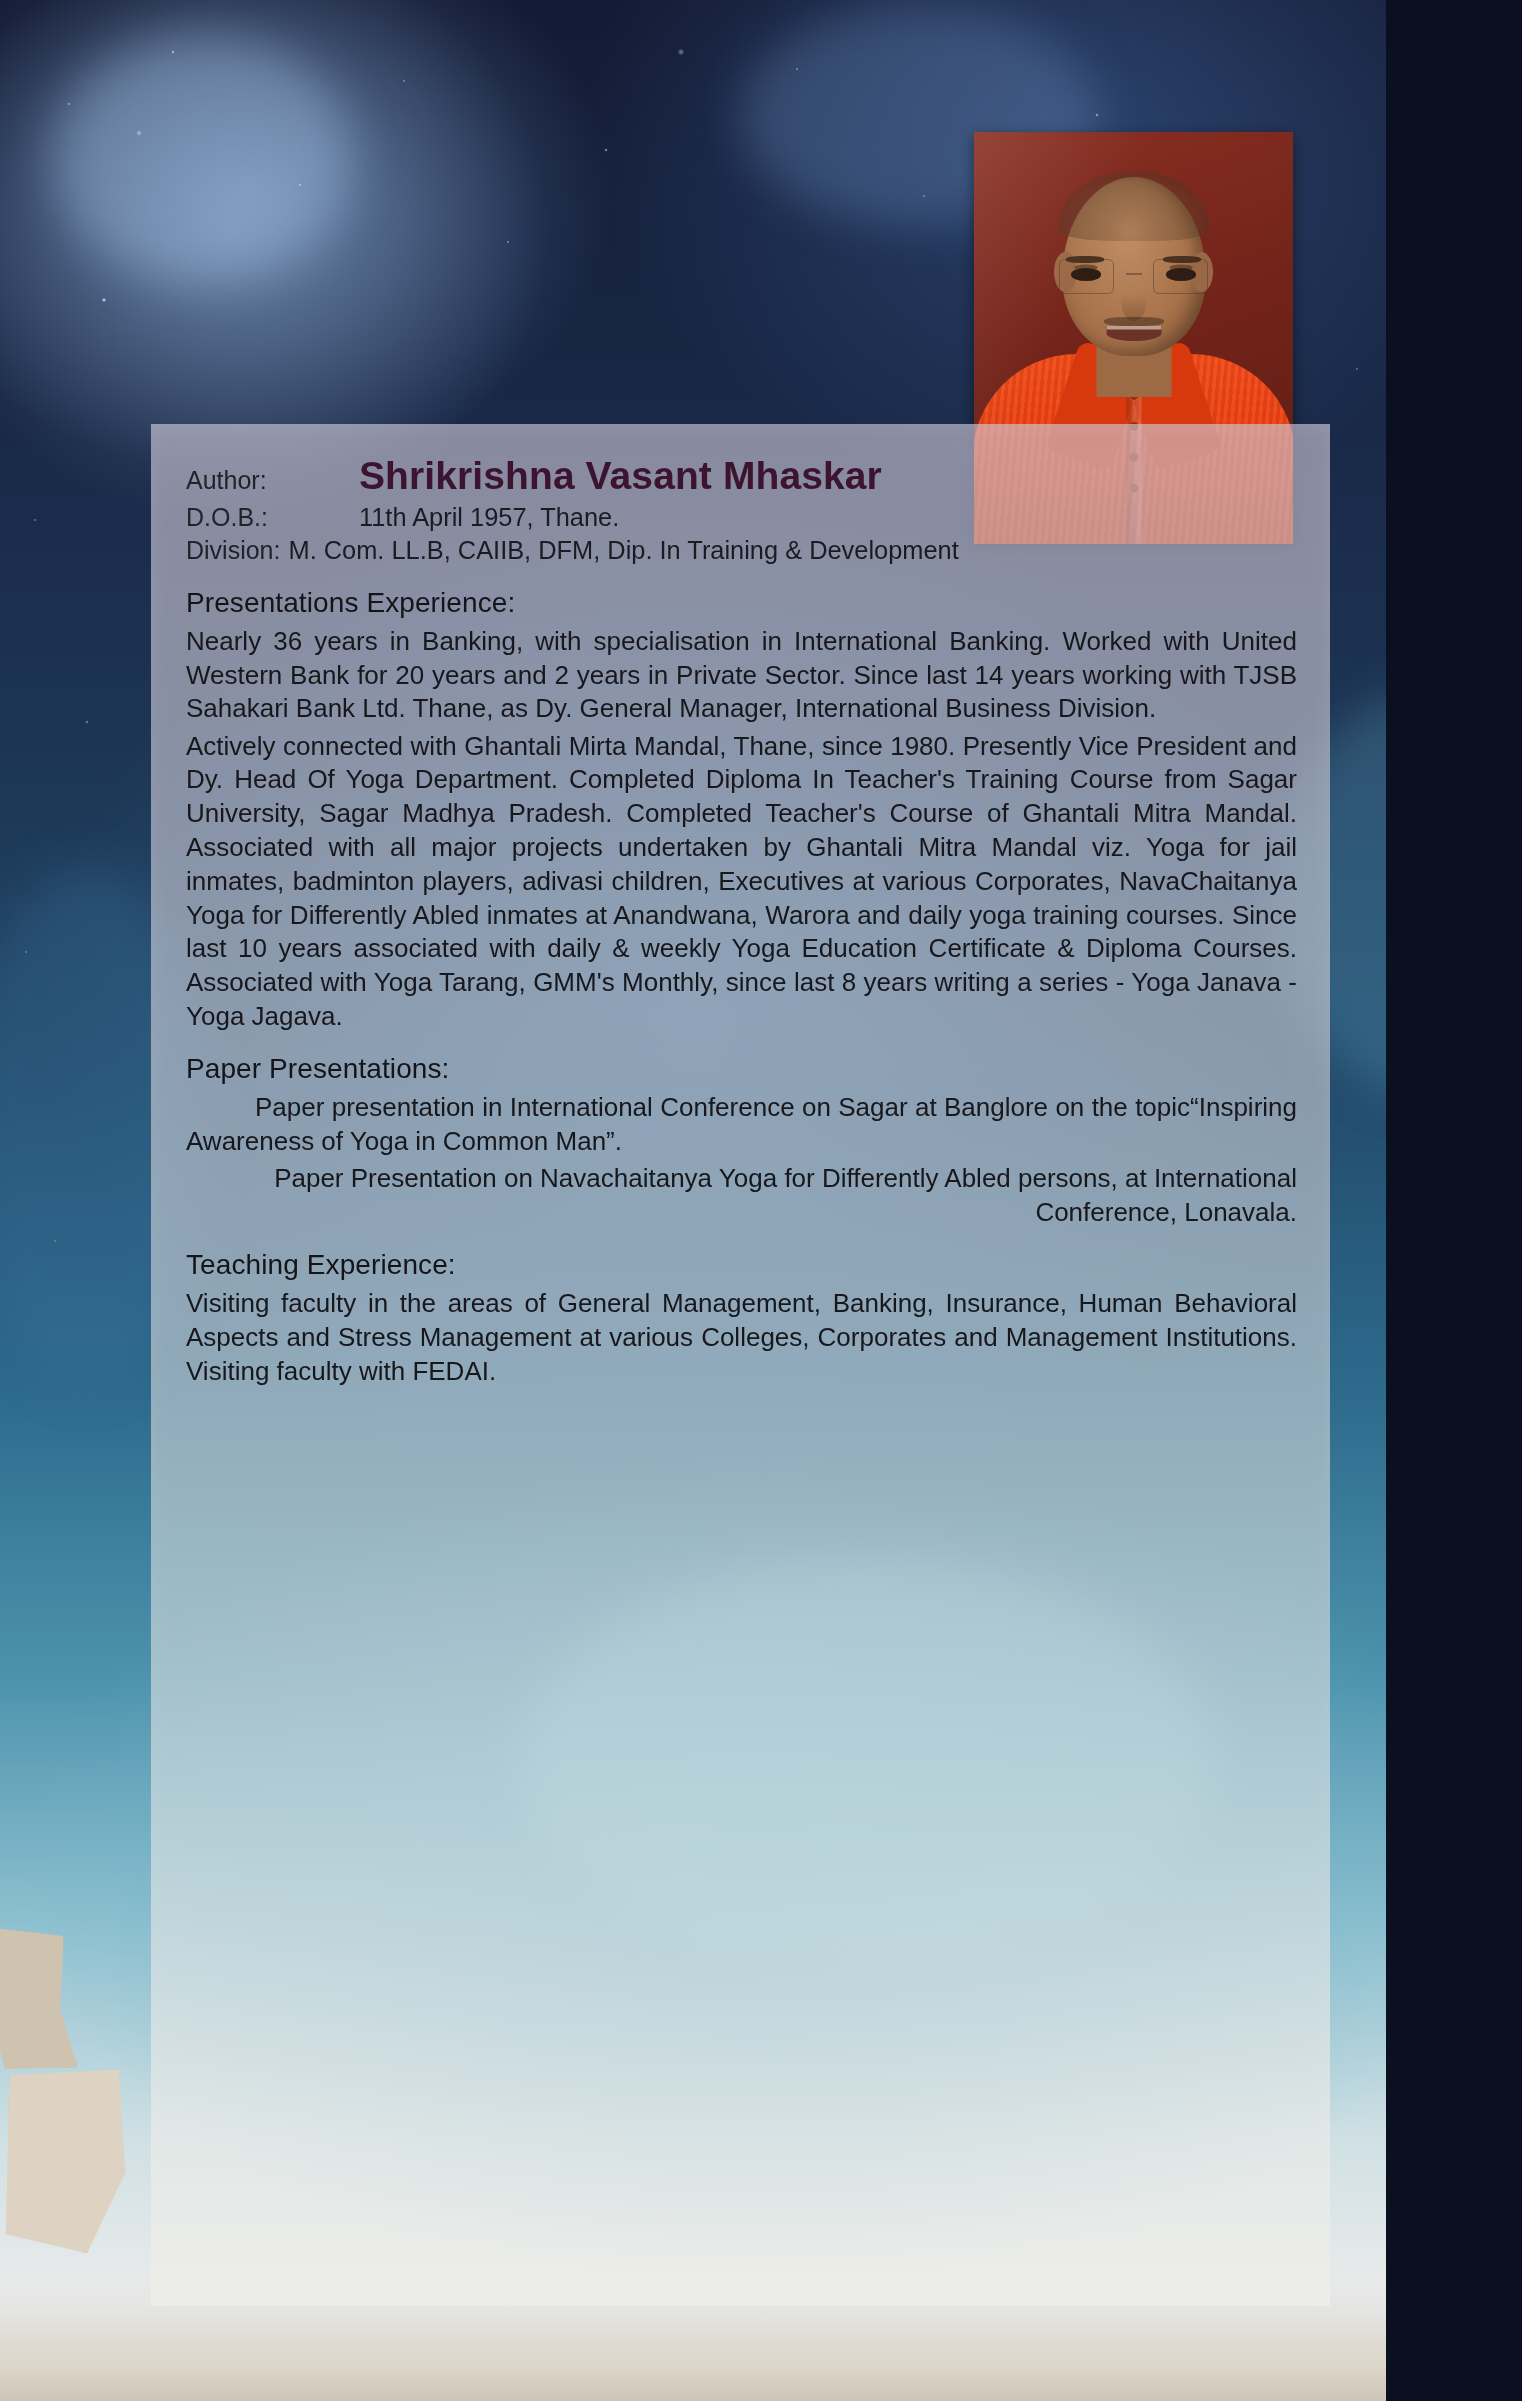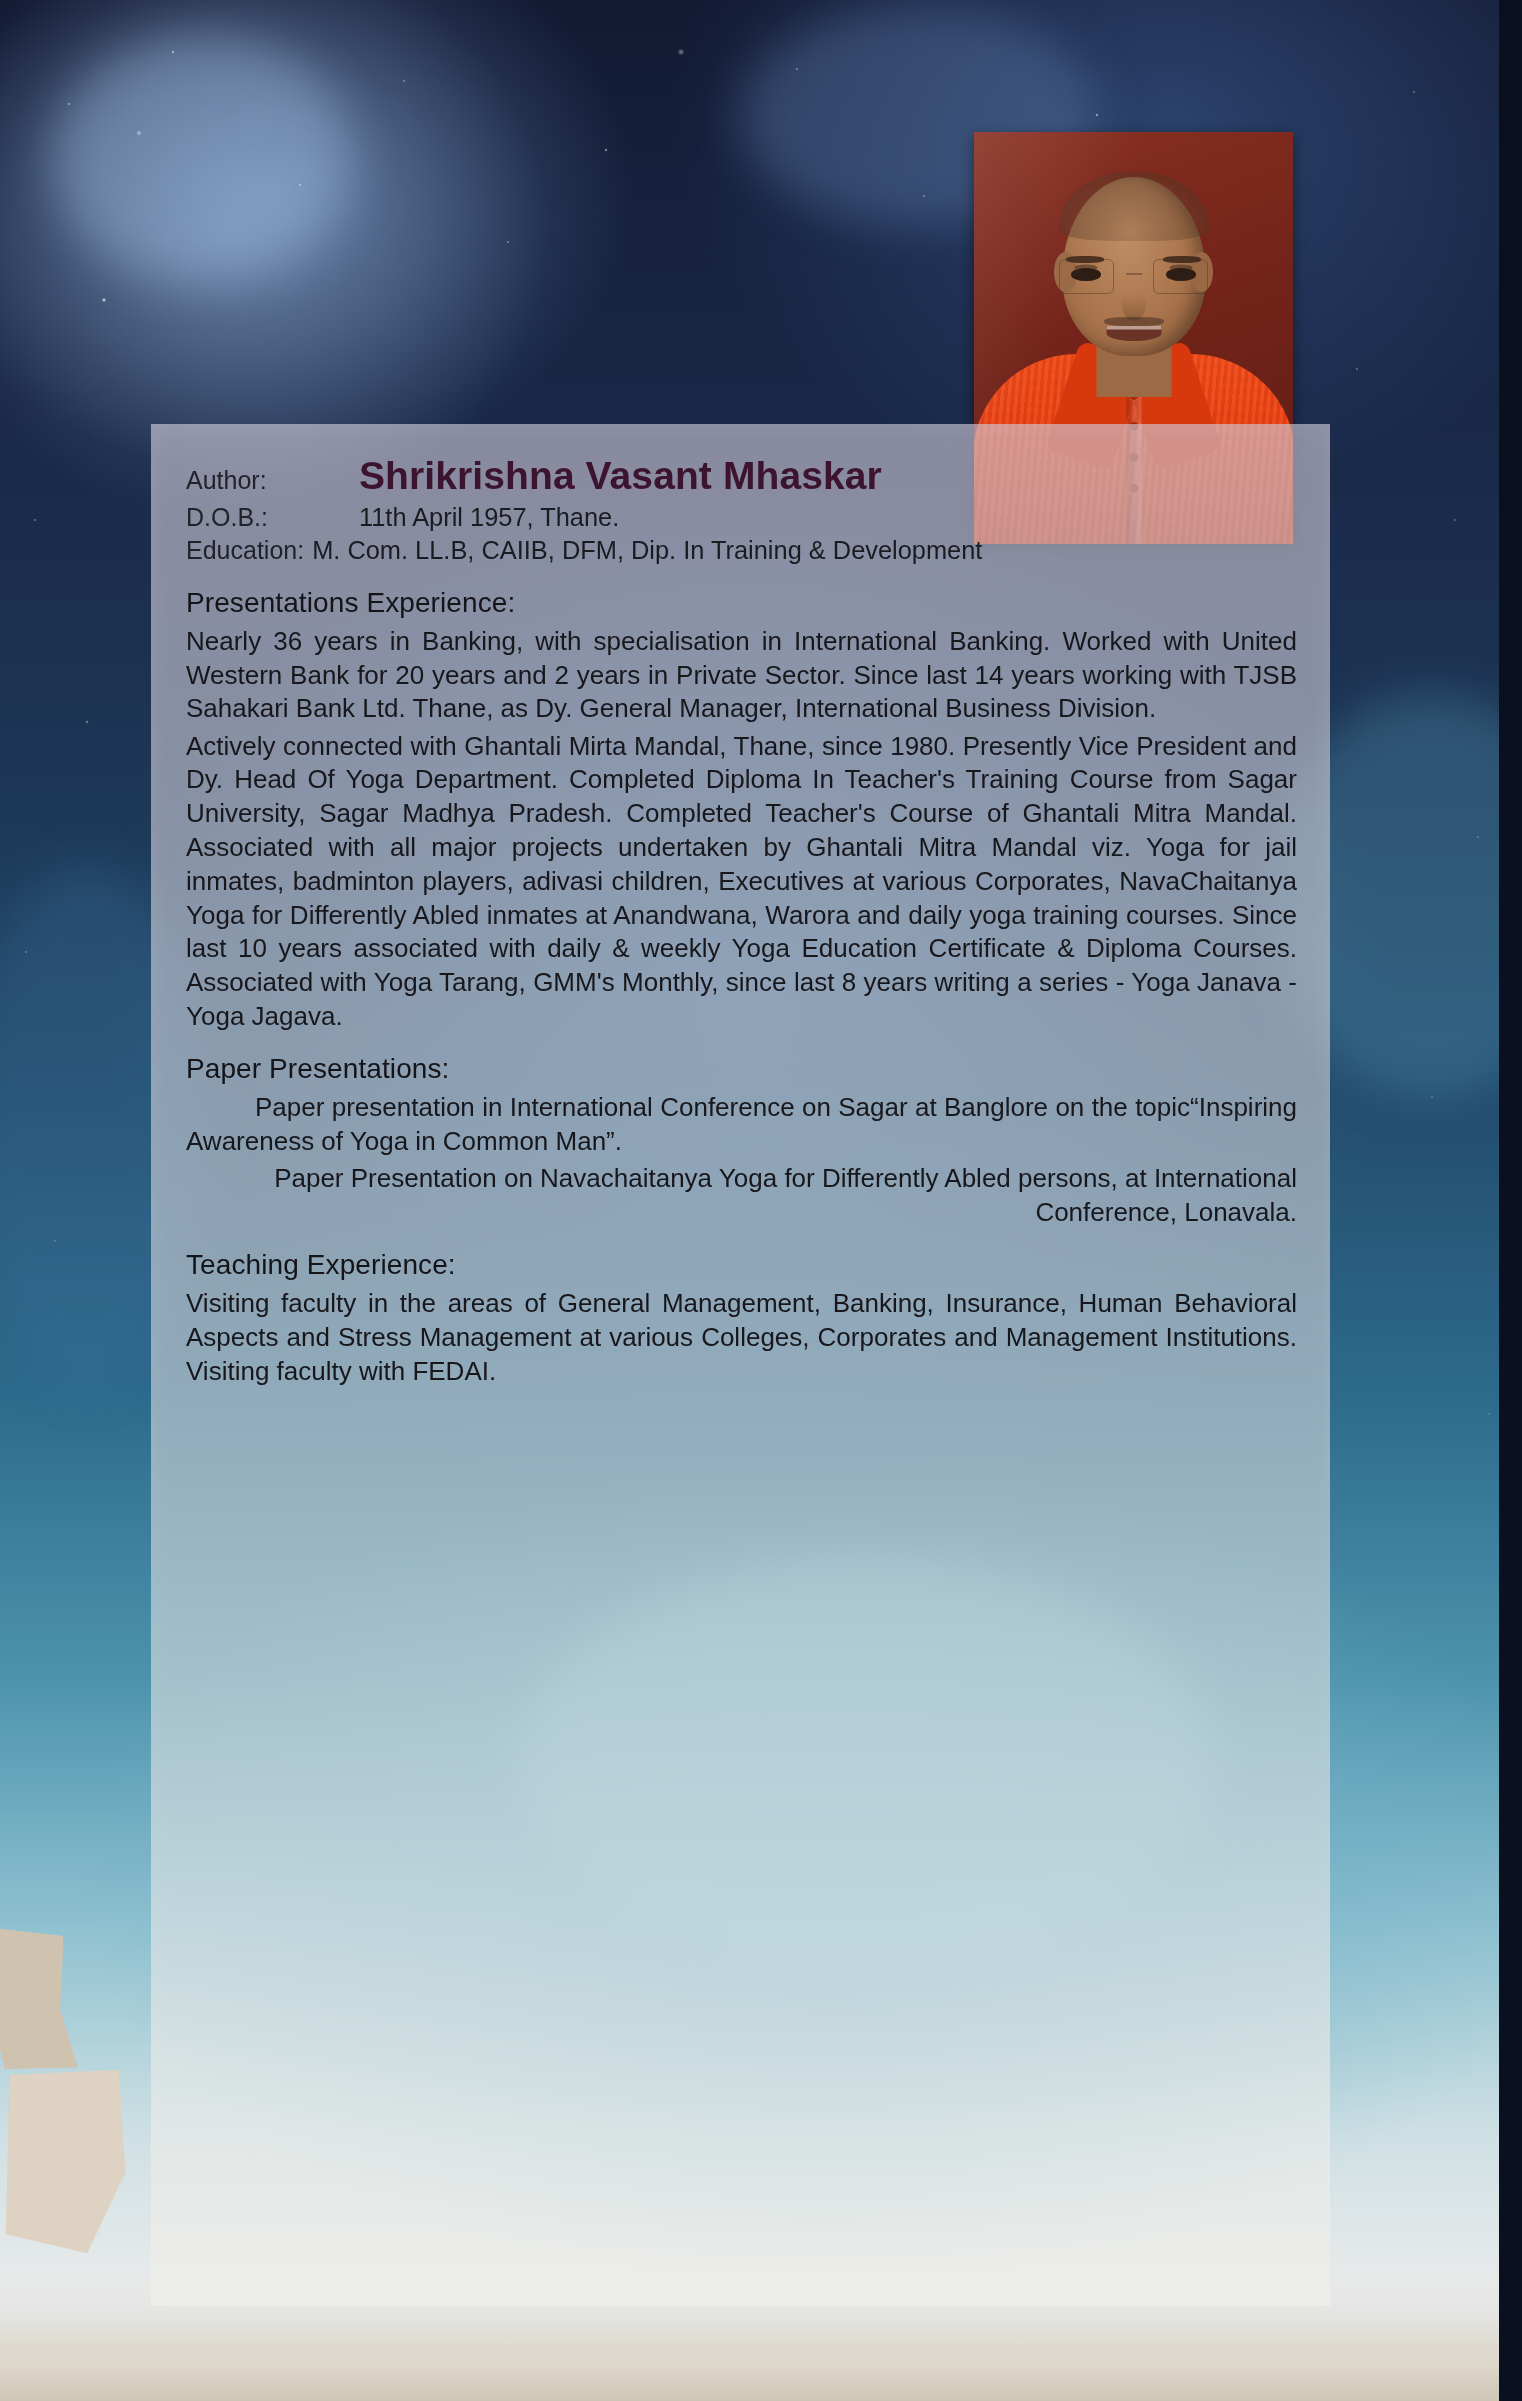--- a/index.html
+++ b/index.html
@@ -10,21 +10,21 @@
   body {
     width: 1523px;
     height: 2401px;
     font-family: "Liberation Sans", sans-serif;
     overflow: hidden;
   }
 
   
   .page {
     position: relative;
-    width: 1499px;
+    width: 1386px;
     height: 2401px;
     overflow: hidden;
   }
   .sky {
     position: absolute;
     inset: 0;
     background:
       radial-gradient(ellipse 520px 404px at 18% 8%, rgba(120,160,210,0.55), rgba(20,40,80,0) 70%),
       radial-gradient(ellipse 693px 520px at 78% 5%, rgba(70,110,170,0.45), rgba(10,25,55,0) 72%),
       radial-gradient(ellipse 866px 693px at 50% 42%, rgba(60,120,165,0.55), rgba(10,30,60,0) 75%),
@@ -400,21 +400,21 @@
         <span class="meta-label">Author:</span>
         <span class="author-name">Shrikrishna Vasant Mhaskar</span>
       </div>
 
       <div class="meta-row">
         <span class="meta-label">D.O.B.:</span>
         <span class="meta-value">11th April 1957, Thane.</span>
       </div>
 
       <div class="meta-row">
-        <span class="meta-label wide">Education:</span>
+        <span class="meta-label wide">Division:</span>
         <span class="meta-value">M. Com. LL.B, CAIIB, DFM, Dip. In Training &amp; Development</span>
       </div>
 
       <h2 class="section">Presentations Experience:</h2>
       <p class="body">Nearly 36 years in Banking, with specialisation in International Banking. Worked with United Western Bank for 20 years and 2 years in Private Sector. Since last 14 years working with TJSB Sahakari Bank Ltd. Thane, as Dy. General Manager, International Business Division.</p>
 
       <p class="body">Actively connected with Ghantali Mirta Mandal, Thane, since 1980. Presently Vice President and Dy. Head Of Yoga Department. Completed Diploma In Teacher's Training Course from Sagar University, Sagar Madhya Pradesh. Completed Teacher's Course of Ghantali Mitra Mandal. Associated with all major projects undertaken by Ghantali Mitra Mandal viz. Yoga for jail inmates, badminton players, adivasi children, Executives at various Corporates, NavaChaitanya Yoga for Differently Abled inmates at Anandwana, Warora and daily yoga training courses. Since last 10 years associated with daily &amp; weekly Yoga Education Certificate &amp; Diploma Courses. Associated with Yoga Tarang, GMM's Monthly, since last 8 years writing a series - Yoga Janava - Yoga Jagava.</p>
 
       <h2 class="section">Paper Presentations:</h2>
       <p class="body indent">Paper presentation in International Conference on Sagar at Banglore on the topic“Inspiring Awareness of Yoga in Common Man”.</p>

